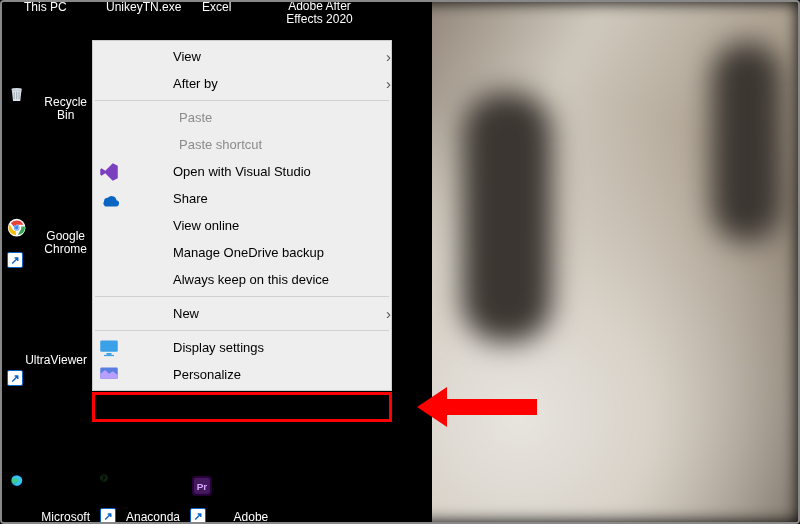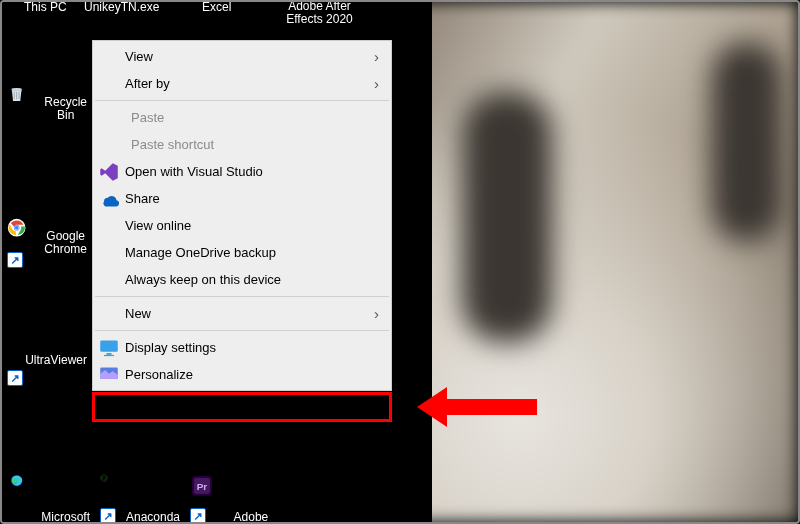--- a/index.html
+++ b/index.html
@@ -108,23 +108,24 @@
     border: 1px solid #ccc;
     box-shadow: 4px 4px 6px rgba(0,0,0,0.3);
     display: flex;
     flex-direction: column;
     padding: 2px 0;
   }
   .cm-item {
     height: 27px;
     display: flex;
     align-items: center;
-    padding: 0 12px 0 6px;
+    padding: 0 0 0 6px;
     color: #000;
     cursor: default;
+    gap: 48px;
   }
   .cm-item.disabled { color: #8b8b8b; margin-left: 6px; }
   .cm-icon {
     width: 20px; height: 18px;
     margin-right: 6px;
     display: flex; align-items: center; justify-content: center;
     flex-shrink: 0;
   }
   .cm-label { flex: 1; }
   .cm-arrow { color: #555; font-size: 15px; }
@@ -152,21 +153,21 @@
 </head>
 <body>
 
 <div class="wallpaper"></div>
 <div class="wallpaper-figure"></div>
 <div class="wallpaper-figure two"></div>
 <div class="wallpaper-left-dark"></div>
 
 <div class="top-labels">
   <span style="left:22px">This PC</span>
-  <span style="left:82px">UnikeyTN.exe</span>
+  <span style="left:104px">UnikeyTN.exe</span>
   <span style="left:200px">Excel</span>
   <span style="left:270px;width:95px;white-space:normal;text-align:center;line-height:1.1">Adobe After Effects 2020</span>
 </div>
 
 <div class="desktop-icons" style="top:62px">
   <div class="desktop-icon">
     <div class="ico">
       <svg viewBox="0 0 48 48">
           <path fill="#dfe6ec" d="M12 14h24l-3 28H15z"></path>
           <path fill="#b9c5cf" d="M12 14h24v4H12z"></path>

